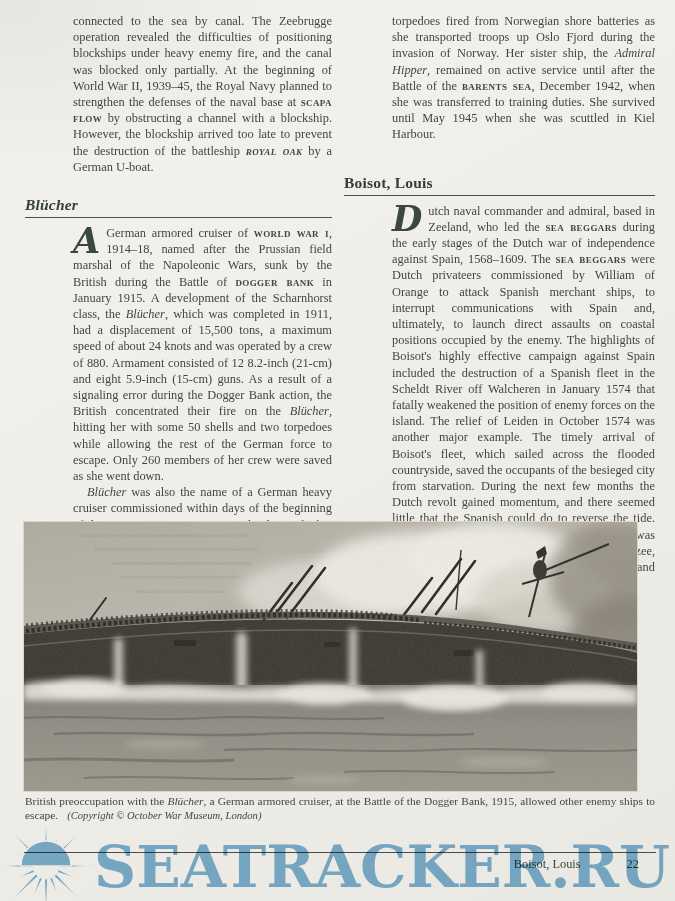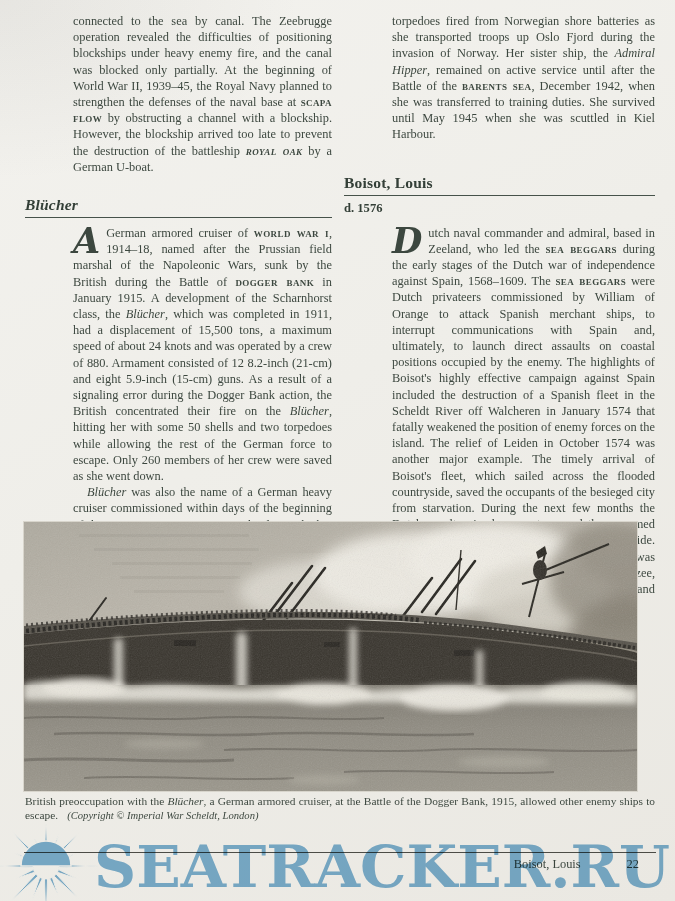--- a/index.html
+++ b/index.html
@@ -78,21 +78,20 @@
       <p class="body-text"><span class="dropcap">A</span><span>German armored cruiser of <span class="sc">world war i</span>, 1914–18, named after the Prussian field marshal of the Napoleonic Wars, sunk by the British during the Battle of <span class="sc">dogger bank</span> in January 1915. A development of the Scharnhorst class, the <span class="it">Blücher</span>, which was completed in 1911, had a displacement of 15,500 tons, a maximum speed of about 24 knots and was operated by a crew of 880. Armament consisted of 12 8.2-inch (21-cm) and eight 5.9-inch (15-cm) guns. As a result of a signaling error during the Dogger Bank action, the British concentrated their fire on the <span class="it">Blücher</span>, hitting her with some 50 shells and two torpedoes while allowing the rest of the German force to escape. Only 260 members of her crew were saved as she went down.</span></p>
       <p class="body-text indent"><span class="it">Blücher</span> was also the name of a German heavy cruiser commissioned within days of the beginning of the <span class="sc">world war ii</span>, 1939–45. This later <span class="it">Blücher</span> was the second ship of the Hipper class and had a displacement of 14,000 tons. She was armed with eight 8-inch guns and had a maximum speed of 32 knots. On April 9, 1940 she was sunk by</p>
     </section>
   </div>
 
   <div class="col col-right">
     <p class="body-text">torpedoes fired from Norwegian shore batteries as she transported troops up Oslo Fjord during the invasion of Norway. Her sister ship, the <span class="it">Admiral Hipper</span>, remained on active service until after the Battle of the <span class="sc">barents sea</span>, December 1942, when she was transferred to training duties. She survived until May 1945 when she was scuttled in Kiel Harbour.</p>
 
     <section class="entry entry-right">
       <h2 class="entry-title">Boisot, Louis</h2>
-      <div class="entry-dates">d. 1576</div>
       <p class="body-text"><span class="dropcap">D</span><span>utch naval commander and admiral, based in Zeeland, who led the <span class="sc">sea beggars</span> during the early stages of the Dutch war of independence against Spain, 1568–1609. The <span class="sc">sea beggars</span> were Dutch privateers commissioned by William of Orange to attack Spanish merchant ships, to interrupt communications with Spain and, ultimately, to launch direct assaults on coastal positions occupied by the enemy. The highlights of Boisot's highly effective campaign against Spain included the destruction of a Spanish fleet in the Scheldt River off Walcheren in January 1574 that fatally weakened the position of enemy forces on the island. The relief of Leiden in October 1574 was another major example. The timely arrival of Boisot's fleet, which sailed across the flooded countryside, saved the occupants of the besieged city from starvation. During the next few months the Dutch revolt gained momentum, and there seemed little that the Spanish could do to reverse the tide. One exception to the string of Spanish defeats was their success in recapturing the island of Zierikzee, off Zeeland in 1576. Boisot, who was in command of the</span></p>
     </section>
   </div>
 
   <figure class="photo-figure">
     <div class="photo">
       <svg width="613" height="269" viewBox="0 0 613 269" xmlns="http://www.w3.org/2000/svg">
         <defs>
           <linearGradient id="sky" x1="0" y1="0" x2="0.7" y2="1">
             <stop offset="0" stop-color="#aeaa9f"></stop>
@@ -195,21 +194,21 @@
         </g>
         <g fill="#b6b2a6" opacity="0.5" filter="url(#soft2)">
           <ellipse cx="140" cy="222" rx="40" ry="5"></ellipse>
           <ellipse cx="480" cy="240" rx="46" ry="6"></ellipse>
           <ellipse cx="300" cy="258" rx="36" ry="5"></ellipse>
         </g>
 
         <rect x="0" y="0" width="613" height="269" filter="url(#grain)" opacity="0.16"></rect>
       </svg>
     </div>
-    <figcaption class="caption"><span>British preoccupation with the <span class="it">Blücher</span>, a German armored cruiser, at the Battle of the Dogger Bank, 1915, allowed other enemy ships to escape.</span><span class="credit">(Copyright © Imperial War Scheldt, London)</span></figcaption>
+    <figcaption class="caption"><span>British preoccupation with the <span class="it">Blücher</span>, a German armored cruiser, at the Battle of the Dogger Bank, 1915, allowed other enemy ships to escape.</span><span class="credit">(Copyright © October War Museum, London)</span></figcaption>
   </figure>
 
   <div class="footer-rule"></div>
   <div class="page-footer">
     <span>Boisot, Louis</span>
     <span>22</span>
   </div>
 
   <div class="watermark">
     <svg width="675" height="77" viewBox="0 0 675 77" xmlns="http://www.w3.org/2000/svg">

